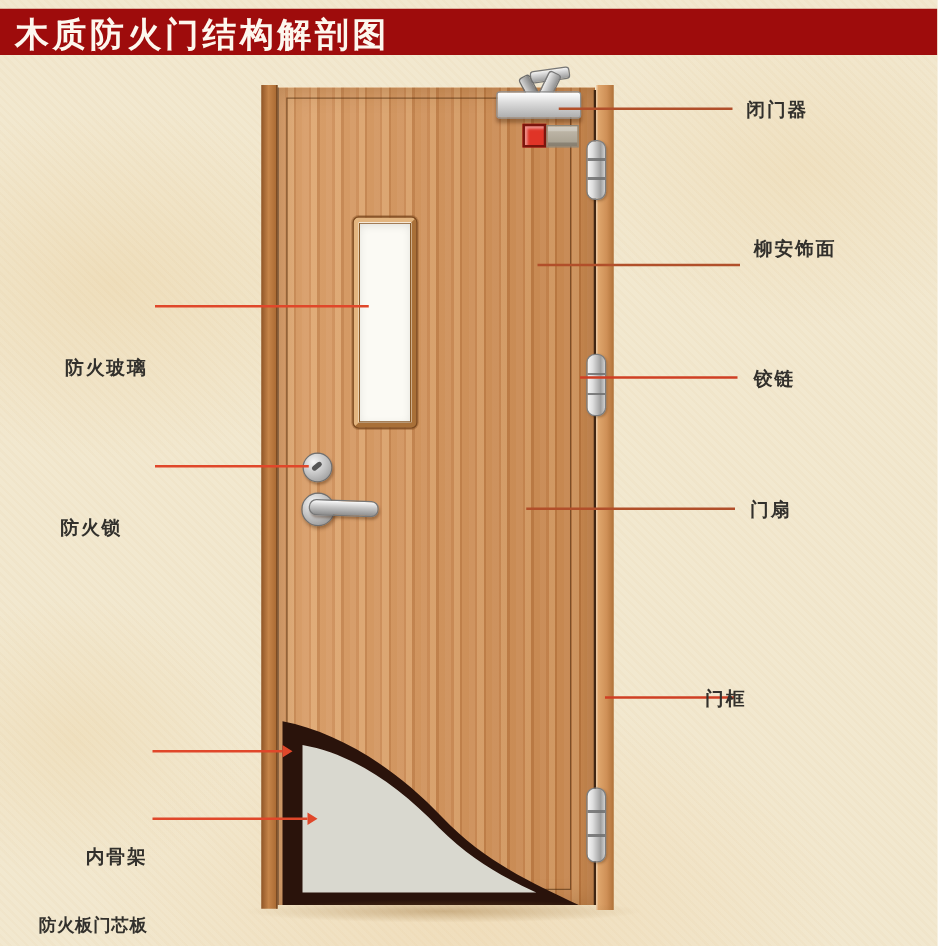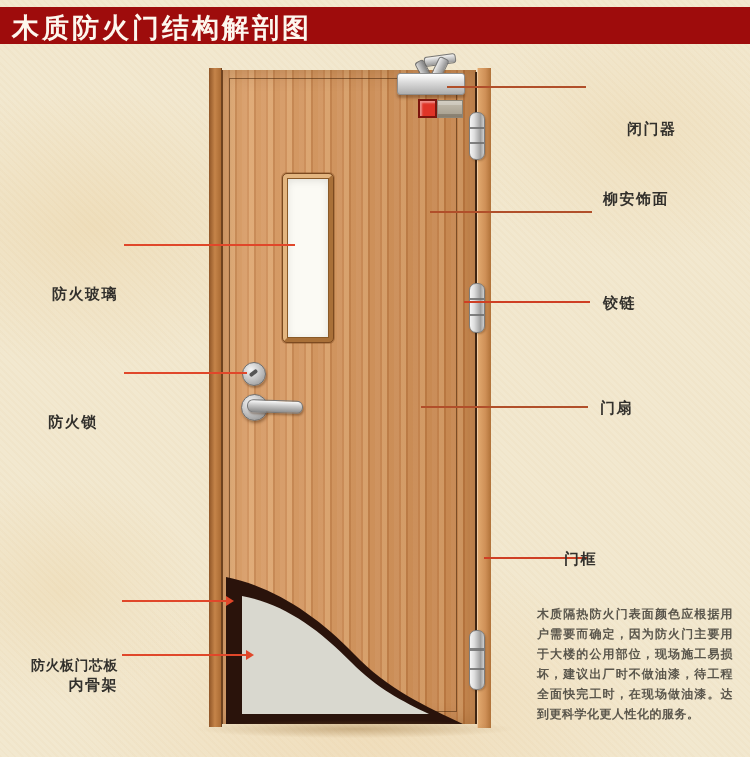--- a/index.html
+++ b/index.html
@@ -186,23 +186,22 @@
 
   <div class="leader lead-right-a" style="left:447px;top:86px;width:139px;"></div>
   <div class="leader lead-right-a" style="left:430px;top:211px;width:162px;"></div>
   <div class="leader lead-right-b" style="left:464px;top:301px;width:126px;"></div>
   <div class="leader lead-right-a" style="left:421px;top:406px;width:167px;"></div>
   <div class="leader lead-right-b" style="left:484px;top:557px;width:104px;"></div>
 
   <div class="lbl ra" style="left:28px;top:237px;width:90px;">防火玻璃</div>
   <div class="lbl ra" style="left:28px;top:365px;width:90px;text-align:center;">防火锁</div>
   <div class="lbl ra" style="left:28px;top:628px;width:90px;">内骨架</div>
-  <div class="lbl ra" style="left:14px;top:609px;width:104px;font-size:14px;letter-spacing:.5px;">防火板门芯板</div>
-
-  <div class="lbl" style="left:627px;top:79px;margin-top:41px;">闭门器</div>
+  <div class="lbl ra" style="left:14px;top:684px;width:104px;font-size:14px;letter-spacing:.5px;">防火板门芯板</div>
+
+  <div class="lbl" style="left:597px;top:79px;">闭门器</div>
   <div class="lbl" style="left:603px;top:190px;">柳安饰面</div>
   <div class="lbl" style="left:603px;top:294px;">铰链</div>
   <div class="lbl" style="left:600px;top:399px;">门扇</div>
   <div class="lbl" style="left:564px;top:550px;">门框</div>
 
-  <div class="desc">木质隔热防火门表面颜色应根据用户需要而确定，因为防火门主要用于大楼的公用部位，现场施工易损坏，建议出厂时不做油漆，待工程全面快完工时，在现场做油漆。达到更科学化更人性化的服务。</div>
 
 </div>
 
 </body></html>

